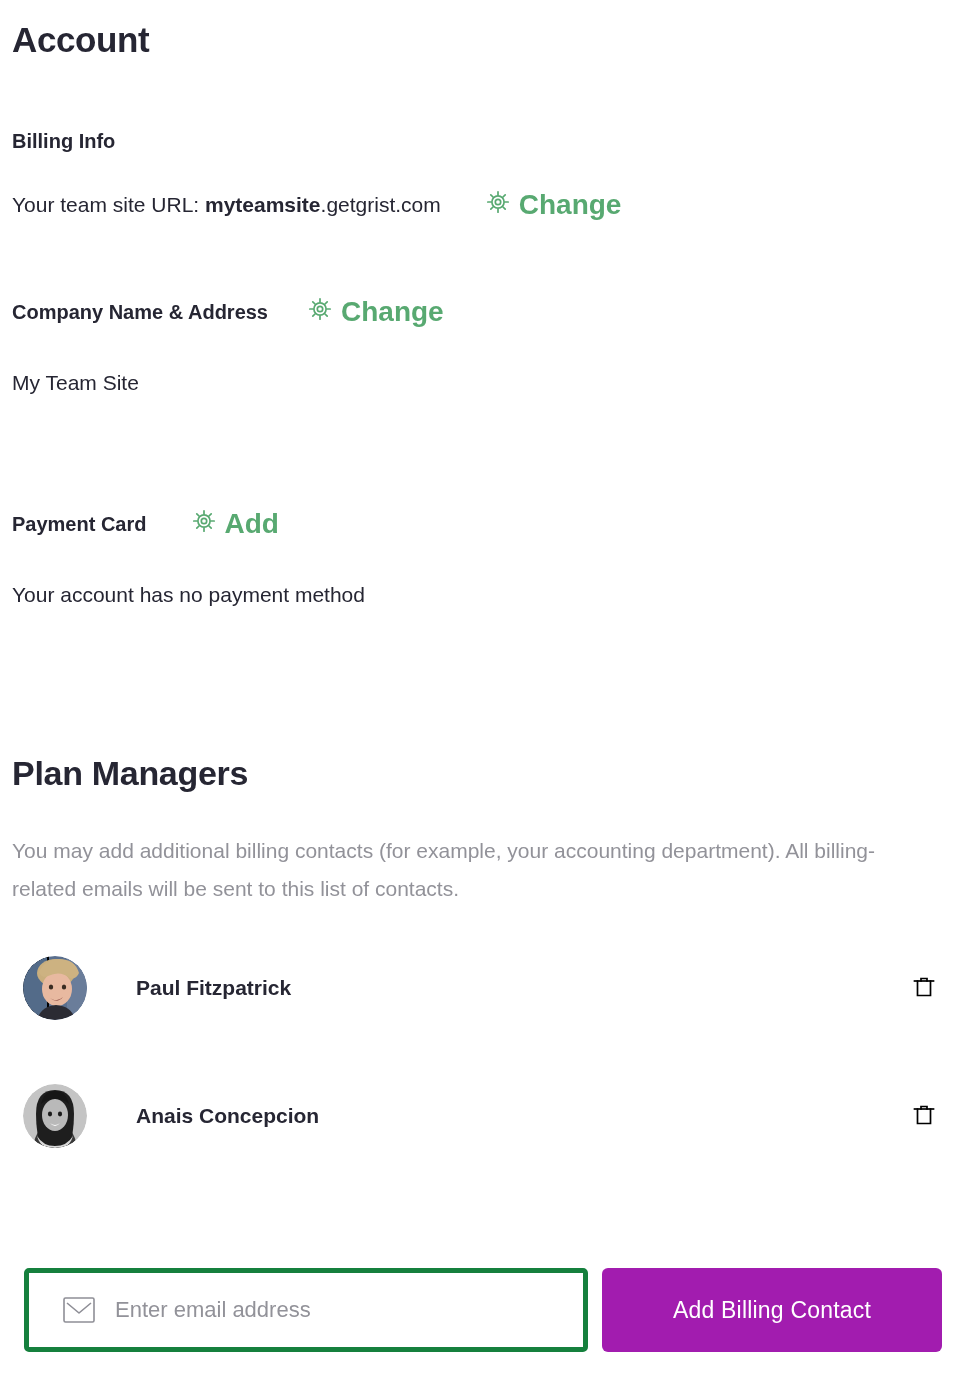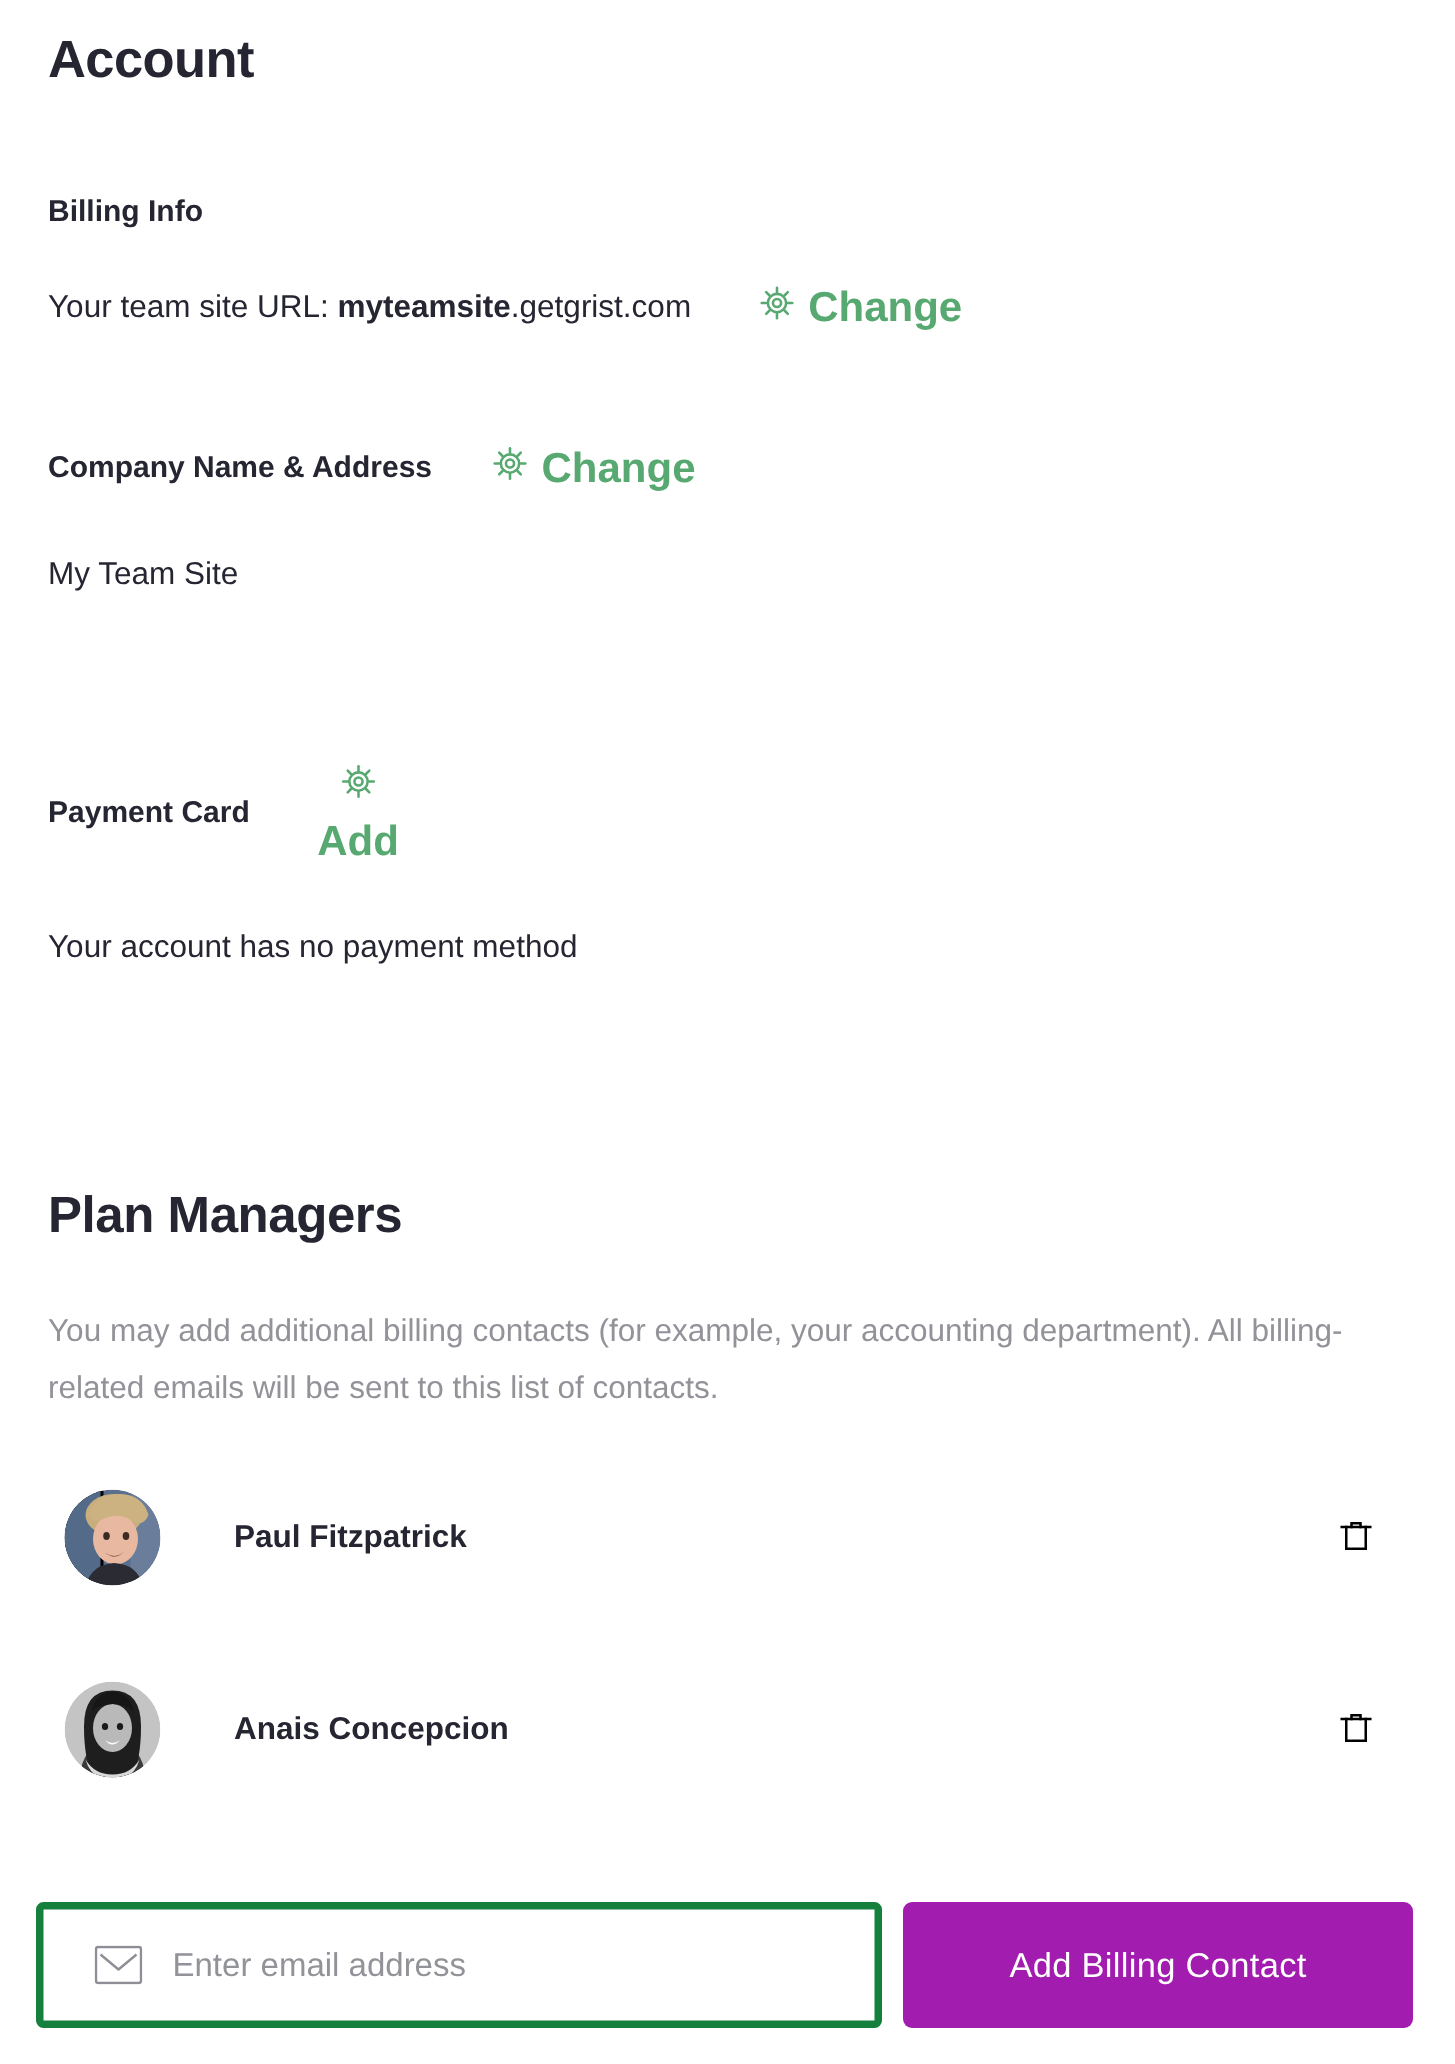--- a/index.html
+++ b/index.html
@@ -14,21 +14,21 @@
     color: #262633;
     -webkit-font-smoothing: antialiased;
     overflow: hidden;
   }
 
   .page {
     position: relative;
     width: 970px;
     height: 1376px;
     box-sizing: border-box;
-    padding: 0 32px;
+    padding: 0 12px;
   }
 
   
   .page-title {
     font-size: 35px;
     font-weight: 700;
     letter-spacing: -0.4px;
     color: #262633;
     margin: 0;
     padding-top: 18px;
@@ -86,21 +86,21 @@
     font-size: 28px;
     line-height: 28px;
     cursor: pointer;
     text-decoration: none;
     white-space: nowrap;
     font-weight: bold;
   }
   .action-link .gear { display: block; }
   .gap-left-url { margin-left: 45px; }
   .gap-left-company { margin-left: 40px; }
-  .gap-left-card { margin-left: 45px; flex-direction: column; }
+  .gap-left-card { margin-left: 45px; }
 
   
   .company-block { margin-top: 78px; }
   .company-head-row {
     display: flex;
     align-items: center;
   }
   .company-value { margin-top: 43px; }
 
   

